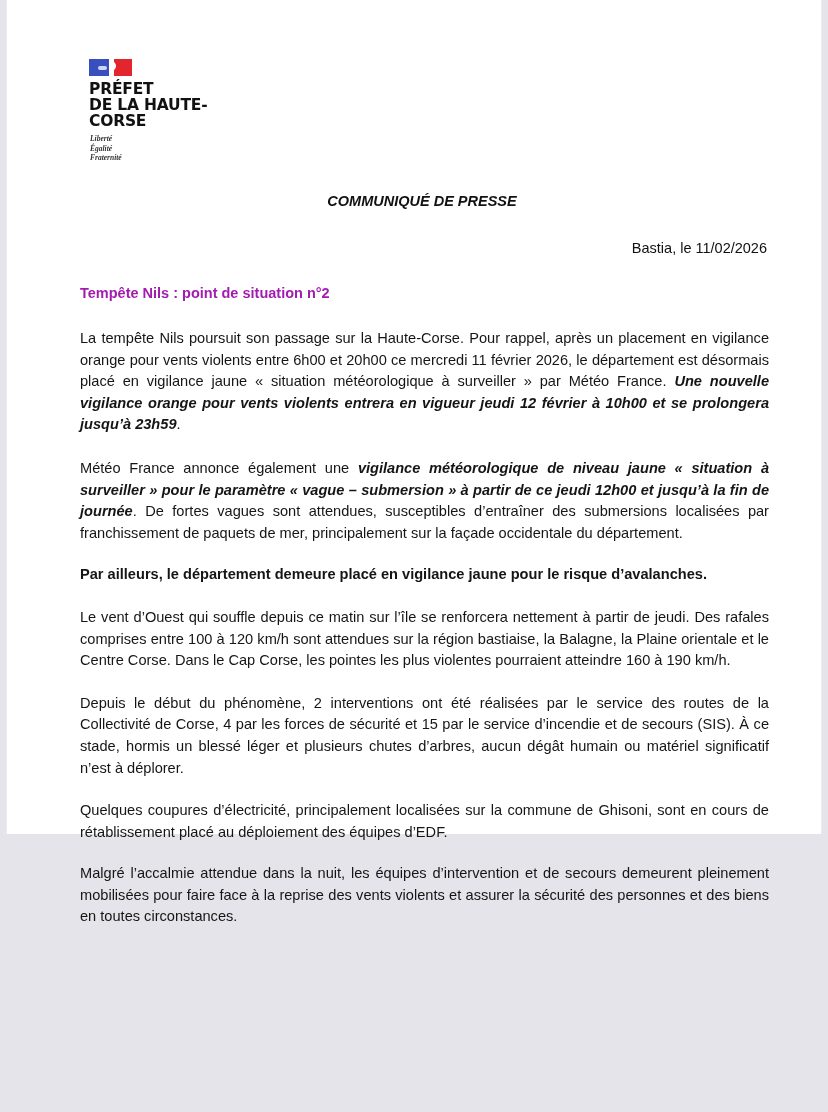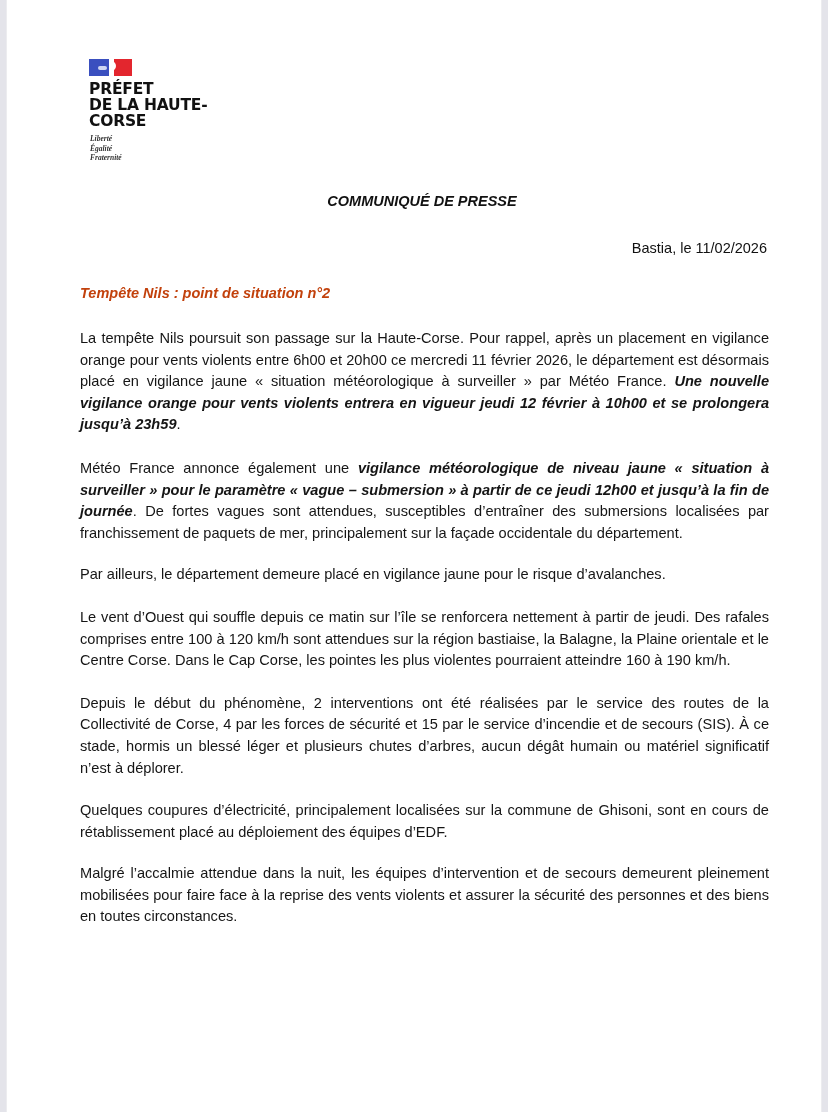--- a/index.html
+++ b/index.html
@@ -14,21 +14,21 @@
       position: relative;
       width: 828px;
       height: 1112px;
       background: #e4e4ea;
     }
     .page {
       position: absolute;
       left: 6px;
       top: 0;
       width: 816px;
-      height: 1112px;
+      height: 834px;
       background: #ffffff;
       border-left: 1px solid #ececef;
       border-right: 1px solid #ececef;
       box-sizing: border-box;
     }
     .logo {
       position: absolute;
       left: 77px;
       top: 59px;
       width: 150px;
@@ -111,24 +111,23 @@
       top: 240px;
       font-family: "Liberation Sans", sans-serif;
       font-size: 14.5px;
       color: #111;
     }
     .heading {
       position: absolute;
       left: 73px;
       top: 285px;
       font-family: "Liberation Sans", sans-serif;
-      font-style: italic;
       font-weight: bold;
       font-size: 14.5px;
-      color: #c2410c;
+      color: #a21caf;
     }
     .body {
       position: absolute;
       left: 73px;
       top: 328px;
       width: 689px;
       font-family: "Liberation Sans", sans-serif;
       font-size: 14.6px;
       line-height: 21.6px;
       color: #151515;
@@ -136,21 +135,21 @@
     }
     .body p {
       margin: 0 0 21.6px 0;
     }
     .body .em {
       font-weight: bold;
       font-style: italic;
     }
     .body p.p1 { margin-bottom: 22px; }
     .body p.p2 { margin-bottom: 20px; }
-    .body p.p3 { margin-bottom: 21px; }
+    .body p.p3 { margin-bottom: 21px; font-weight: bold; }
     .body p.p4 { margin-bottom: 21px; }
     .body p.p5 { margin-bottom: 21px; }
     .body p.p6 { margin-bottom: 20px; }
   </style>
 </head>
 <body>
 
 <div class="viewer">
   <div class="page">
 

